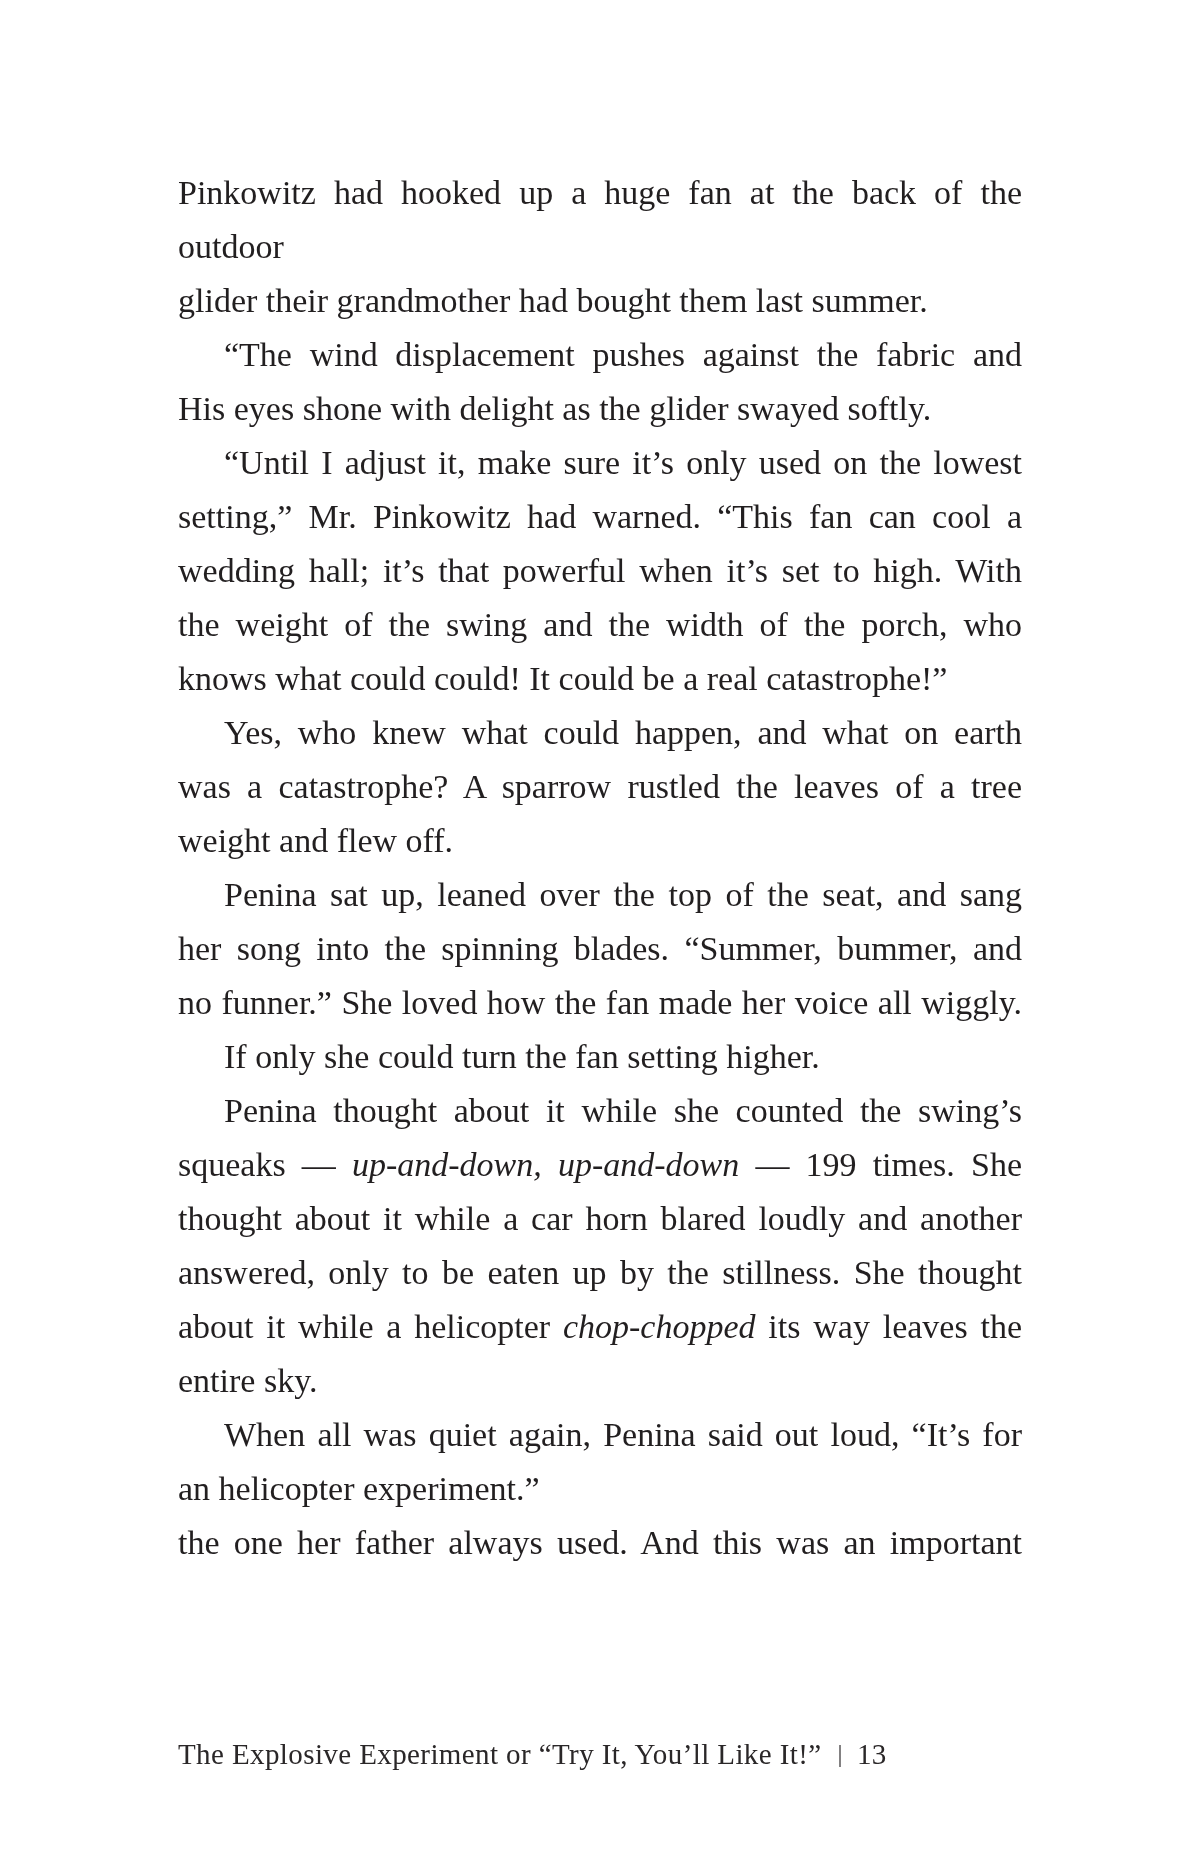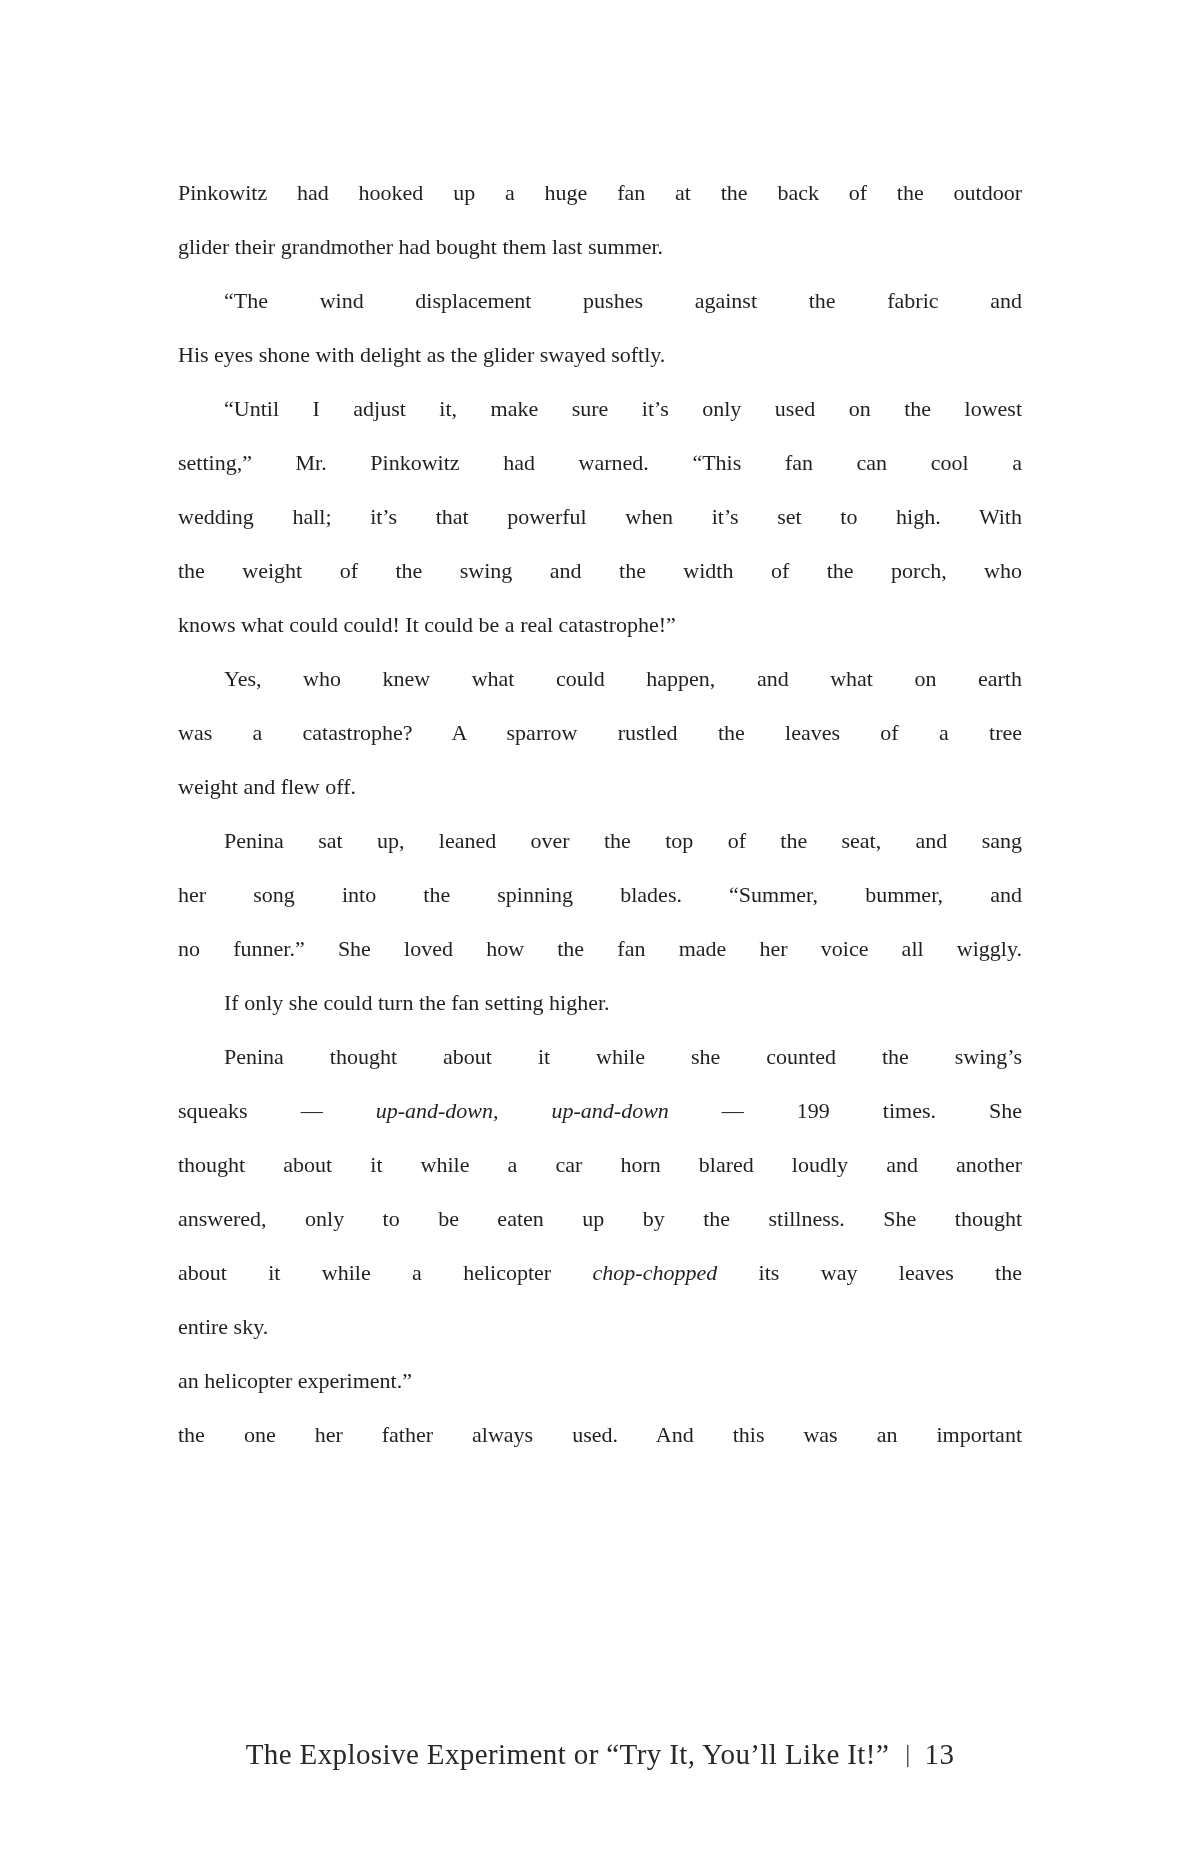--- a/index.html
+++ b/index.html
@@ -14,21 +14,21 @@
     background: #ffffff;
     font-family: "Liberation Serif", "DejaVu Serif", serif;
     color: #221f20;
     overflow: hidden;
   }
   .body-text {
     position: absolute;
     left: 178px;
     top: 166px;
     width: 844px;
-    font-size: 22px;
+    font-size: 34px;
     line-height: 54px;
   }
   .para { margin: 0; }
   .line {
     text-align: justify;
     text-align-last: left;
     min-height: 54px;
   }
   .line.filled {
     text-align-last: justify;
@@ -36,21 +36,21 @@
   .line.indent {
     text-indent: 46px;
   }
   .line em {
   }
   .footer {
     position: absolute;
     top: 1734px;
     left: 178px;
     width: 844px;
-    text-align: center;
+    text-align: left;
     font-size: 29px;
     line-height: 40px;
     letter-spacing: 0.4px;
     color: #2a2728;
   }
   .footer .sep {
     display: inline-block;
     margin: 0 14px 0 16px;
     font-size: 25px;
     transform: translateY(-2px);
@@ -93,20 +93,21 @@
       </div>
       <div class="para">
         <div class="line filled indent"><span>Penina thought about it while she counted the swing’s</span></div>
         <div class="line filled"><span>squeaks — </span><em>up-and-down, up-and-down</em><span> — 199 times. She</span></div>
         <div class="line filled"><span>thought about it while a car horn blared loudly and another</span></div>
         <div class="line filled"><span>answered, only to be eaten up by the stillness. She thought</span></div>
         <div class="line filled"><span>about it while a helicopter </span><em>chop-chopped</em><span> its way leaves the</span></div>
         <div class="line"><span>entire sky.</span></div>
       </div>
       <div class="para">
+        <div class="line filled indent"><span>When all was quiet again, Penina said out loud, “It’s for</span></div>
         <div class="line"><span>an helicopter experiment.”</span></div>
       </div>
       <div class="para">
         <div class="line filled"><span>the one her father always used. And this was an important</span></div>
       </div>
     </div>
 
   <div class="footer">
     <span>The Explosive Experiment or “Try It, You’ll Like It!”</span><span class="sep">|</span><span>13</span>
   </div>

